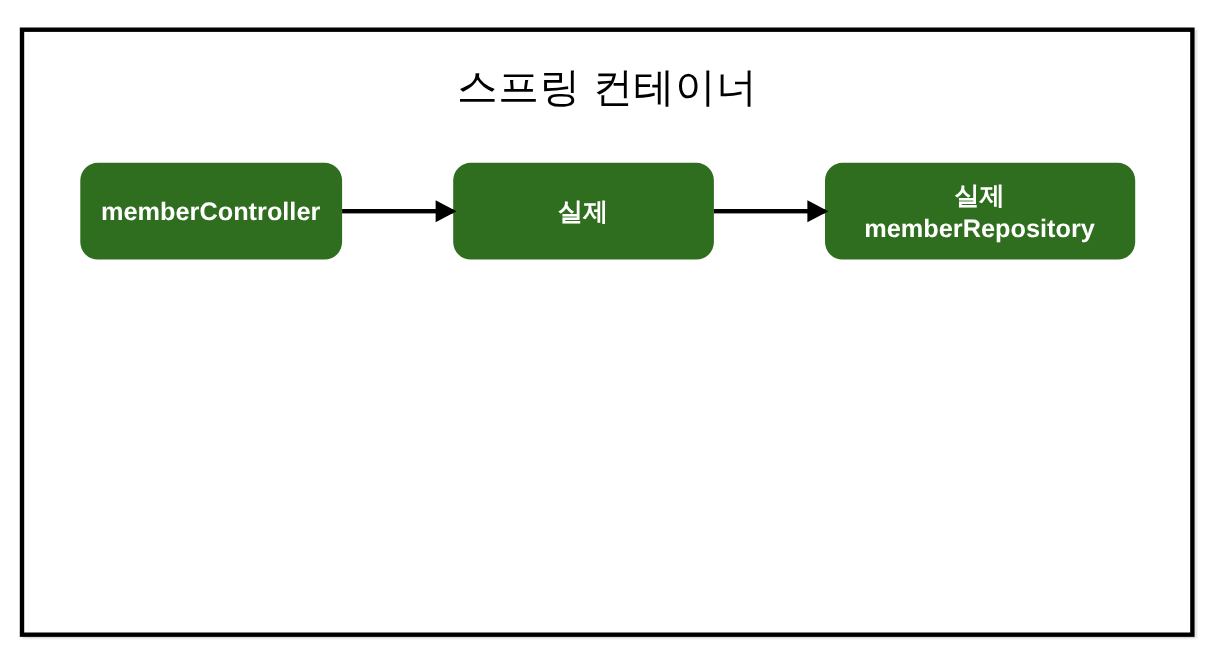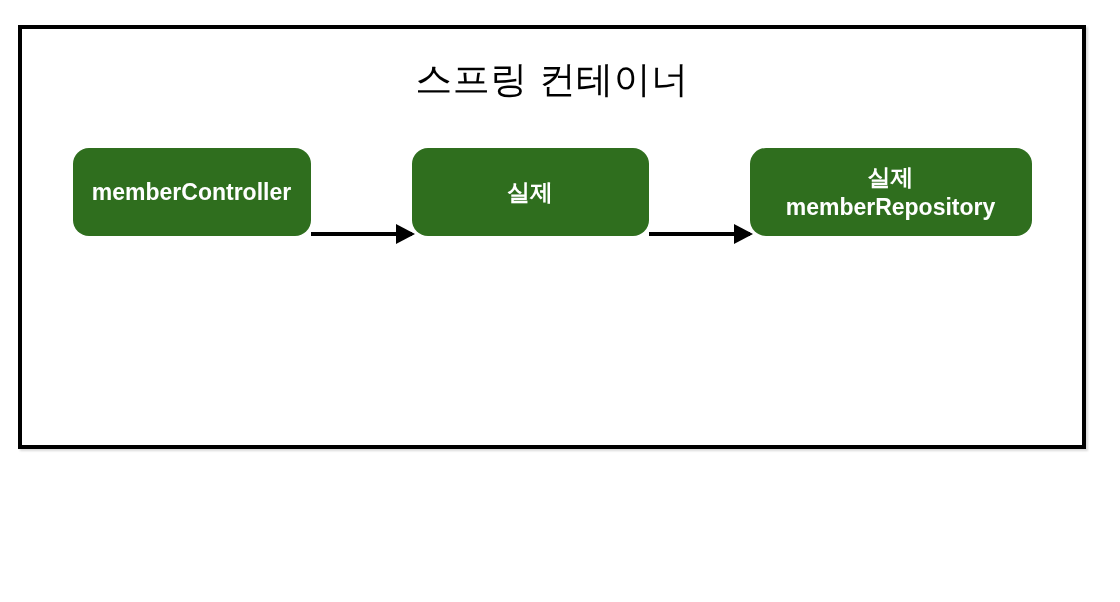--- a/index.html
+++ b/index.html
@@ -8,37 +8,37 @@
     background: #ffffff;
     width: 1120px;
     height: 602px;
     font-family: "Liberation Sans", "DejaVu Sans", sans-serif;
   }
   .frame {
     position: absolute;
     left: 18px;
     top: 25px;
     width: 1068px;
-    height: 424px;
+    height: 554px;
     border: 4px solid #000000;
     box-sizing: border-box;
     background: #ffffff;
     box-shadow: 2px 2px 2px rgba(0,0,0,0.15);
   }
   .title {
     margin-top: 26px;
     text-align: center;
     font-size: 37px;
     font-weight: 400;
     color: #000000;
     letter-spacing: 0.5px;
   }
   .row {
     display: flex;
-    align-items: flex-end;
+    align-items: center;
     justify-content: center;
     margin-top: 43px;
   }
   .node {
     background: #2f6e1e;
     border-radius: 16px;
     color: #ffffff;
     font-weight: 700;
     font-size: 23px;
     line-height: 30px;

